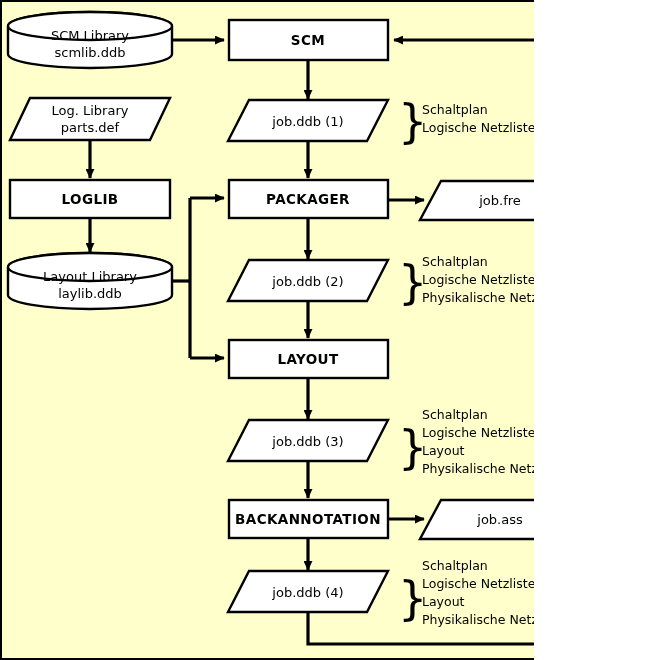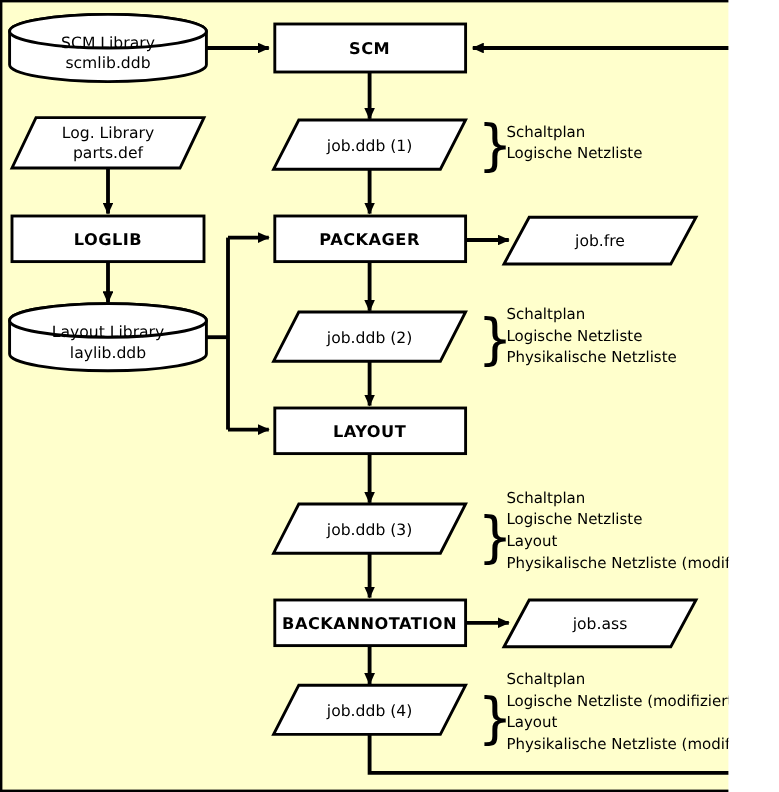--- a/index.html
+++ b/index.html
@@ -2,21 +2,21 @@
 <html><head>
 <meta charset="utf-8">
 <style>
   html, body {
     margin: 0;
     padding: 0;
     background: #ffffff;
   }
   #canvas-wrap {
     position: relative;
-    width: 607px;
+    width: 534px;
     height: 660px;
     overflow: hidden;
     font-family: "DejaVu Sans", "Liberation Sans", sans-serif;
   }
   svg#flow {
     display: block;
     width: 649px;
     height: 660px;
   }
   .shape-fill { fill: #ffffff; stroke: #000000; stroke-width: 2.4; }

